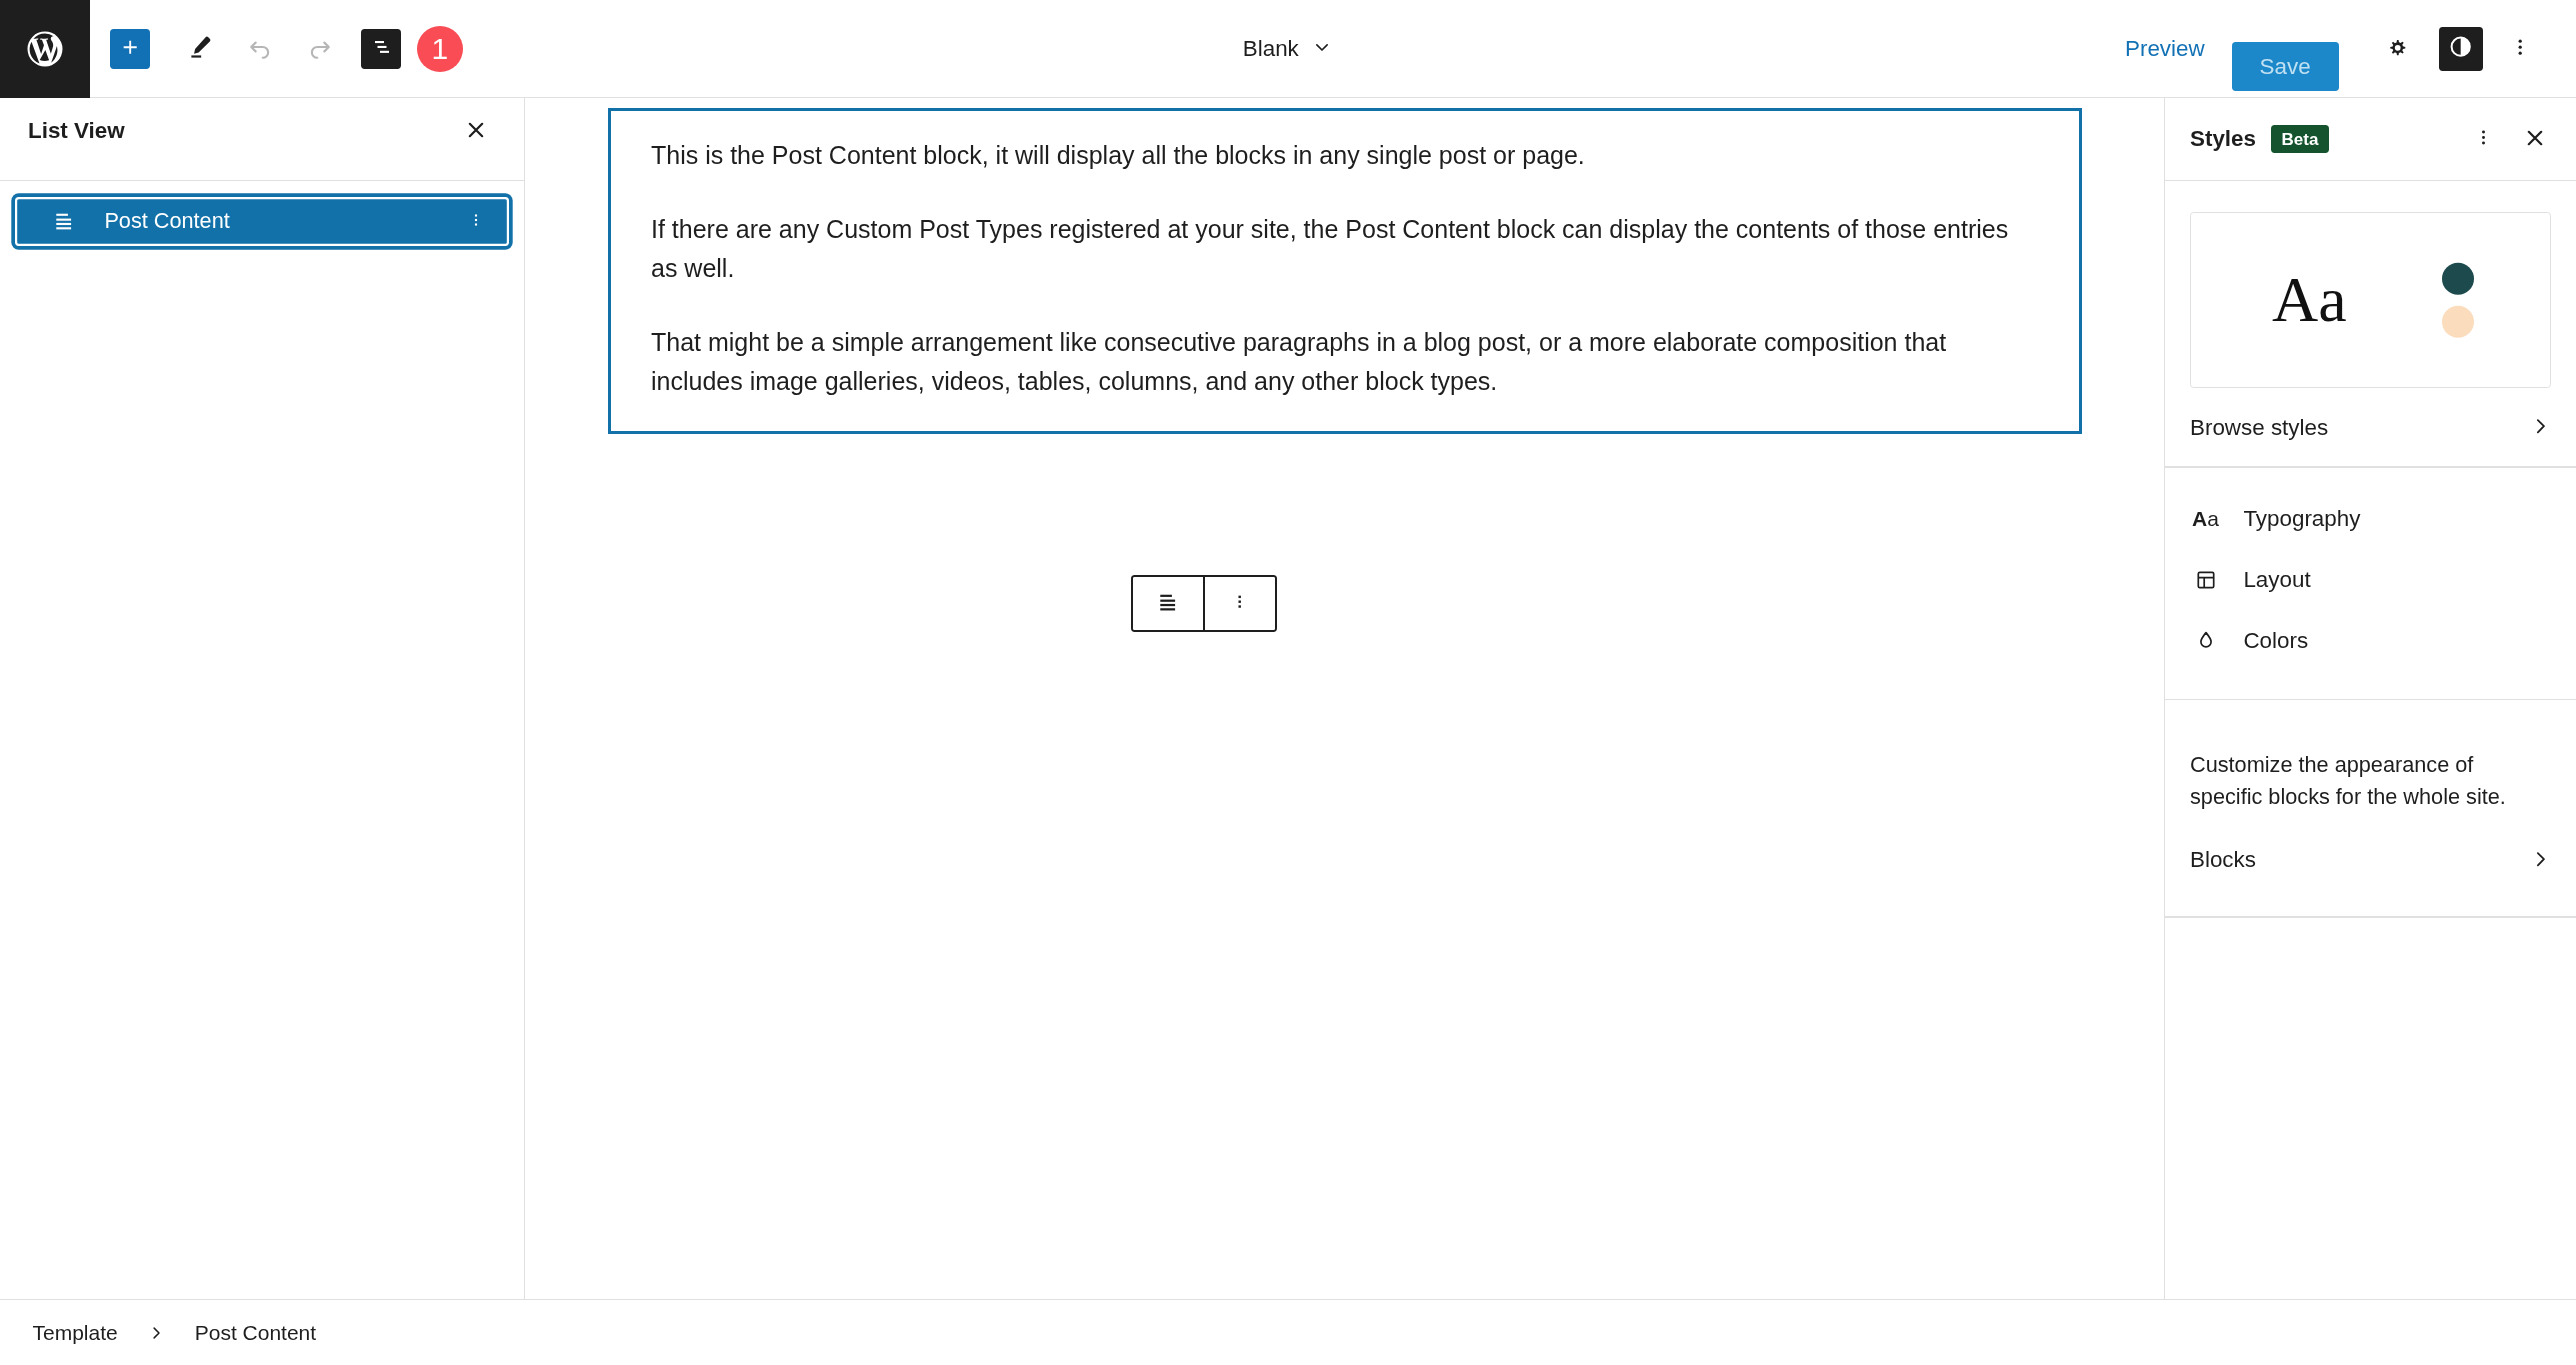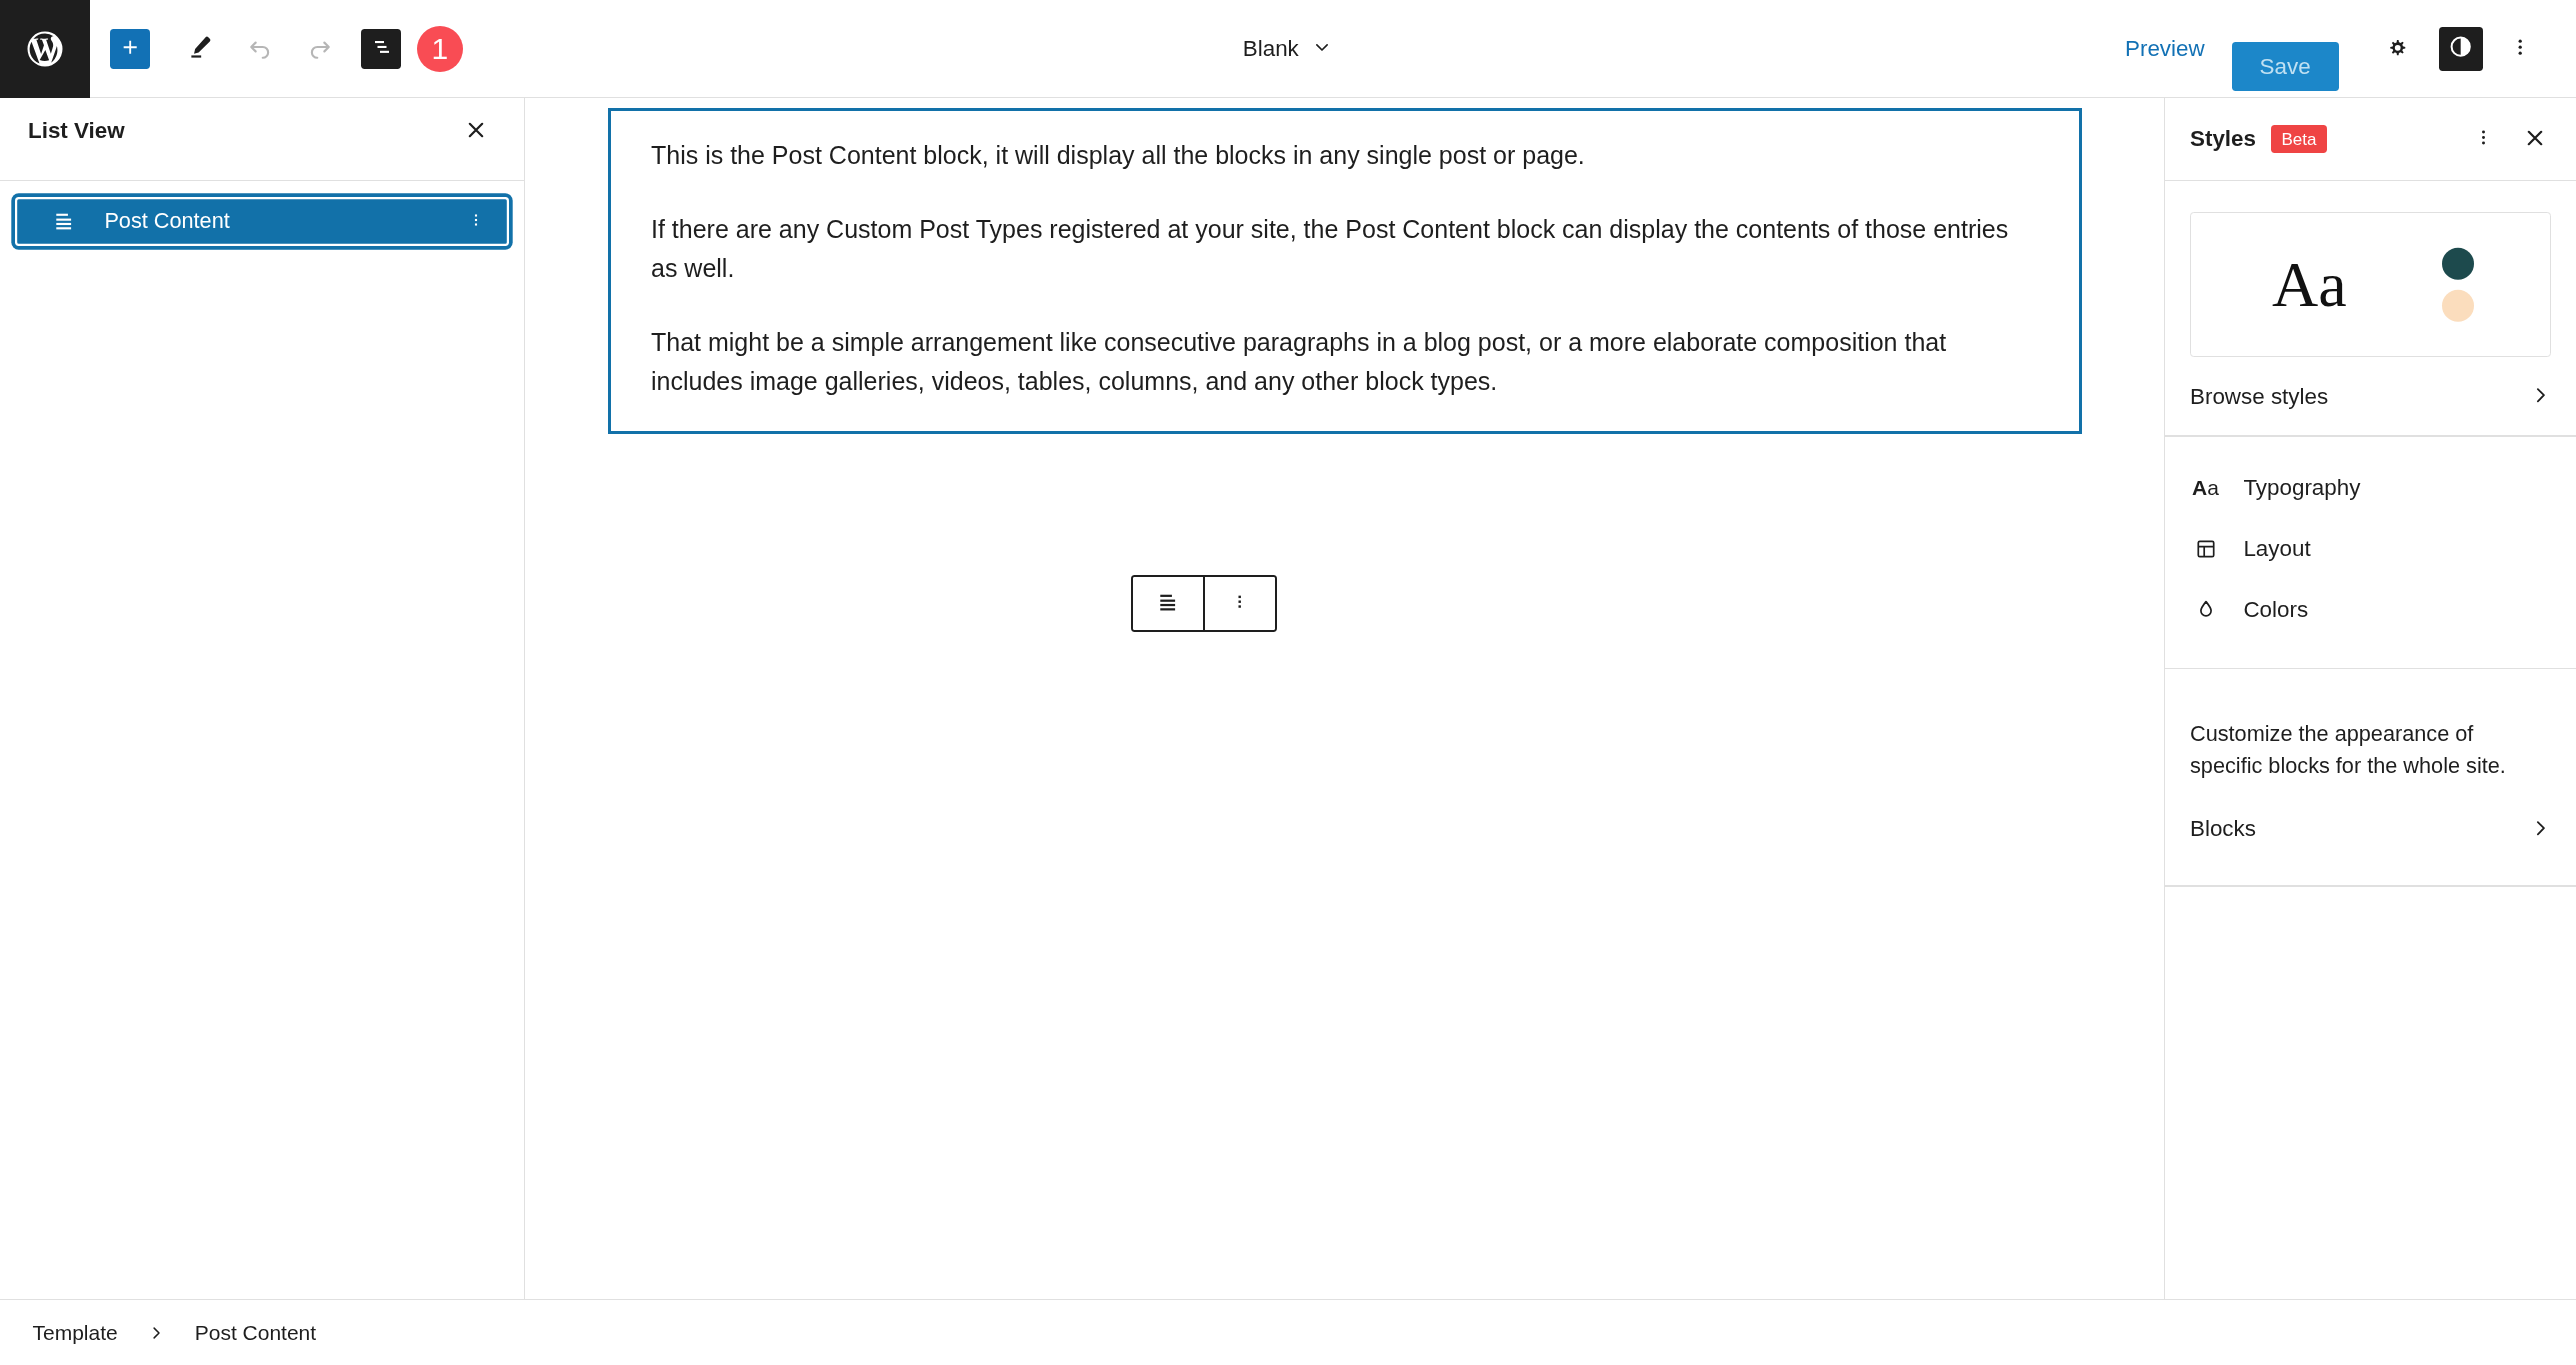--- a/index.html
+++ b/index.html
@@ -325,42 +325,42 @@
     align-items: center;
     padding: 0 18px 0 25px;
     border-bottom: 1.5px solid #e0e0e0;
   }
   .styles-title {
     font-size: 22.4px;
     font-weight: 700;
     color: #1e1e1e;
   }
   .beta-badge {
-    background: #ef4444;
+    background: #14532d;
     color: #ffffff;
     font-size: 17px;
-    font-weight: 400;
+    font-weight: 700;
     border-radius: 3.7px;
     padding: 5.2px 10.5px;
     margin-left: 15px;
     line-height: 1;
   }
   .styles-header-actions {
     margin-left: auto;
     display: flex;
     align-items: center;
     gap: 6px;
   }
 
   .styles-section {
     padding: 31px 25px 0 25px;
   }
 
   .style-preview-card {
-    height: 145px;
+    height: 176px;
     border: 1.5px solid #e0e0e0;
     border-radius: 3.7px;
     background: #ffffff;
     display: flex;
     align-items: center;
     position: relative;
     cursor: pointer;
   }
   .aa-serif {
     font-family: "Liberation Serif", serif;

